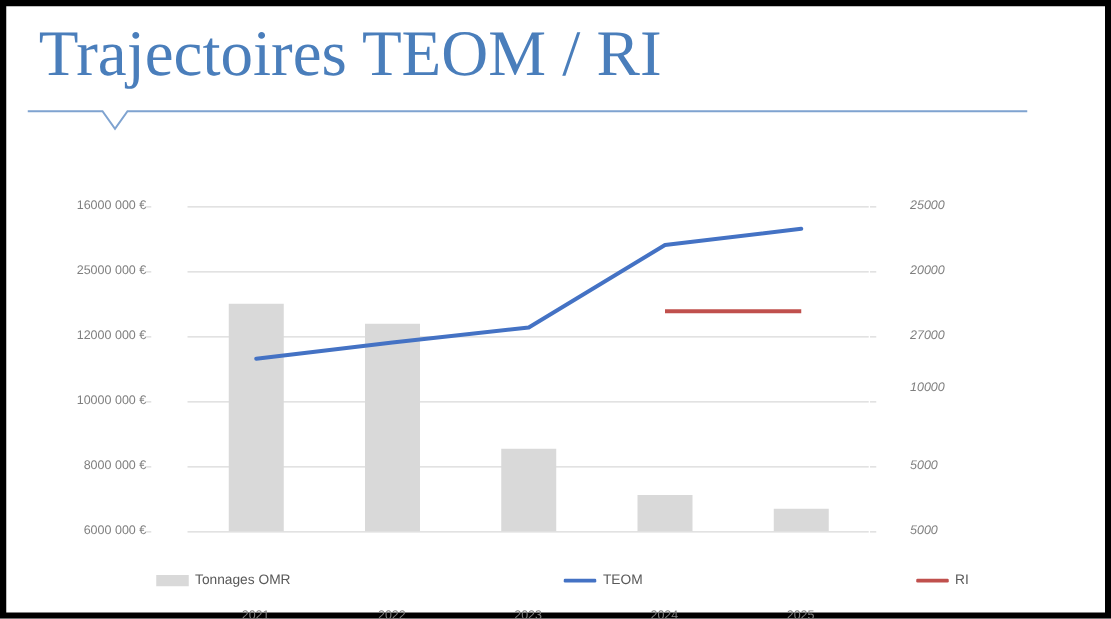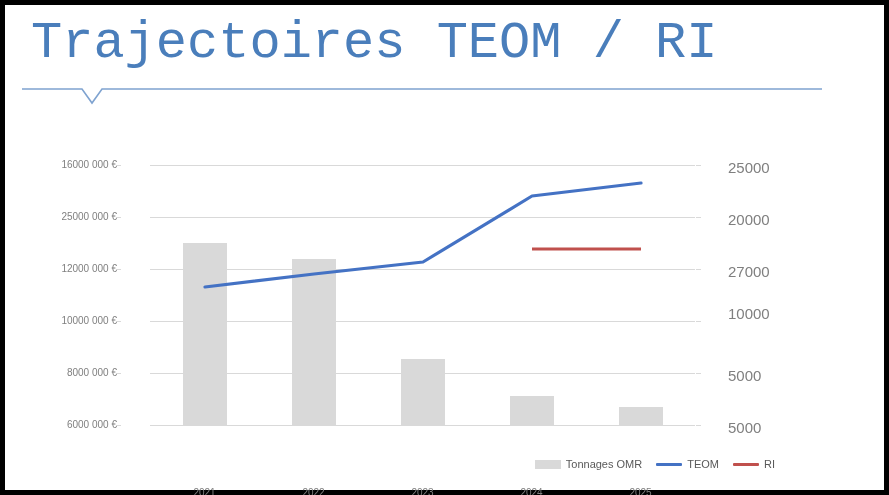--- a/index.html
+++ b/index.html
@@ -5,21 +5,21 @@
   html,body{margin:0;padding:0;background:#ffffff;}
   body{width:889px;height:495px;font-family:"Liberation Sans",sans-serif;overflow:hidden;}
 
   .slide{position:relative;width:889px;height:495px;box-sizing:border-box;
          border:5px solid #000000;background:#ffffff;}
 
   
   .title{
     position:absolute;left:26px;top:8px;
     font-size:52px;line-height:62px;color:#4A7EBB;
-    font-family:Liberation Mono, monospace;font-weight:400;
+    font-family:Liberation Serif, serif;font-weight:400;
     letter-spacing:0px;white-space:nowrap;
   }
   .divider-wrap{position:absolute;left:17px;top:78px;width:800px;height:24px;}
   .divider-wrap svg{display:block;}
 
   
   .chart{position:absolute;left:120px;top:108px;width:650px;height:375px;}
   .chart-title{
     position:absolute;left:0;top:8px;width:650px;text-align:center;
     font-size:15px;font-weight:bold;color:#595959;
@@ -28,36 +28,36 @@
   
   .plot{position:absolute;left:25px;top:52px;width:545px;height:264px;}
   .gridline{position:absolute;left:0;width:545px;height:1px;background:#D9D9D9;}
 
   .ylabel-left{
     position:absolute;right:578px;width:86px;text-align:right;
     font-size:10px;color:#7F7F7F;white-space:nowrap;
   }
   .ylabel-right{
     position:absolute;left:578px;width:60px;text-align:left;
-    font-size:15px;color:#7F7F7F;white-space:nowrap;
+    font-size:10px;color:#7F7F7F;white-space:nowrap;font-style:italic;
   }
   .tick-left{position:absolute;right:574px;width:5px;height:1px;background:#D9D9D9;}
   .tick-right{position:absolute;left:546px;width:5px;height:1px;background:#D9D9D9;}
 
   .bar{position:absolute;background:#D9D9D9;width:44px;}
   .xlabel{
     position:absolute;top:322px;width:109px;text-align:center;
     font-size:10px;color:#7F7F7F;
   }
 
   .svg-lines{position:absolute;left:0;top:0;width:545px;height:264px;overflow:visible;}
 
   .legend{
     position:absolute;left:0;top:345px;width:650px;
-    display:flex;justify-content:flex-end;align-items:center;gap:14px;
+    display:flex;justify-content:space-between;align-items:center;gap:14px;
     font-size:11px;color:#595959;
   }
   .legend-item{display:flex;align-items:center;gap:5px;}
   .lg-swatch-bar{width:26px;height:9px;background:#D9D9D9;}
   .lg-swatch-line{width:26px;height:3px;border-radius:1px;}
   .lg-text{color:#595959;}
 </style>
 </head>
 <body>
 

